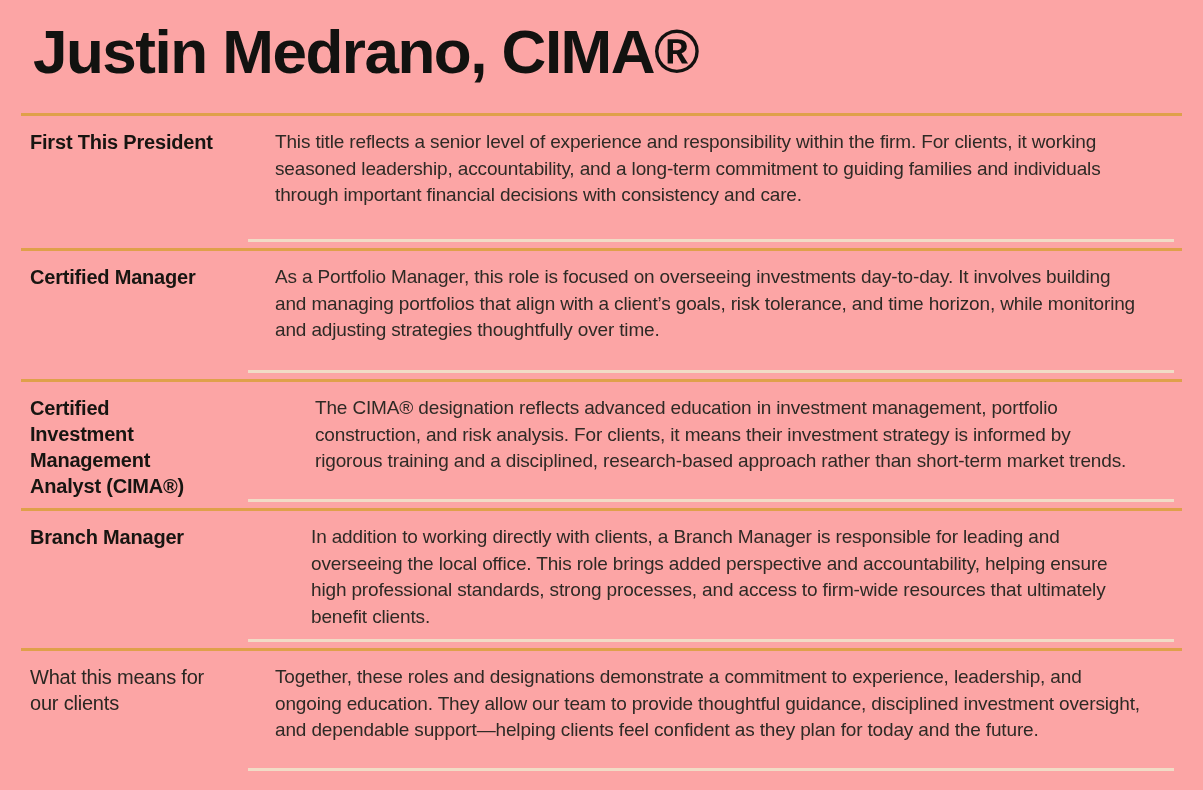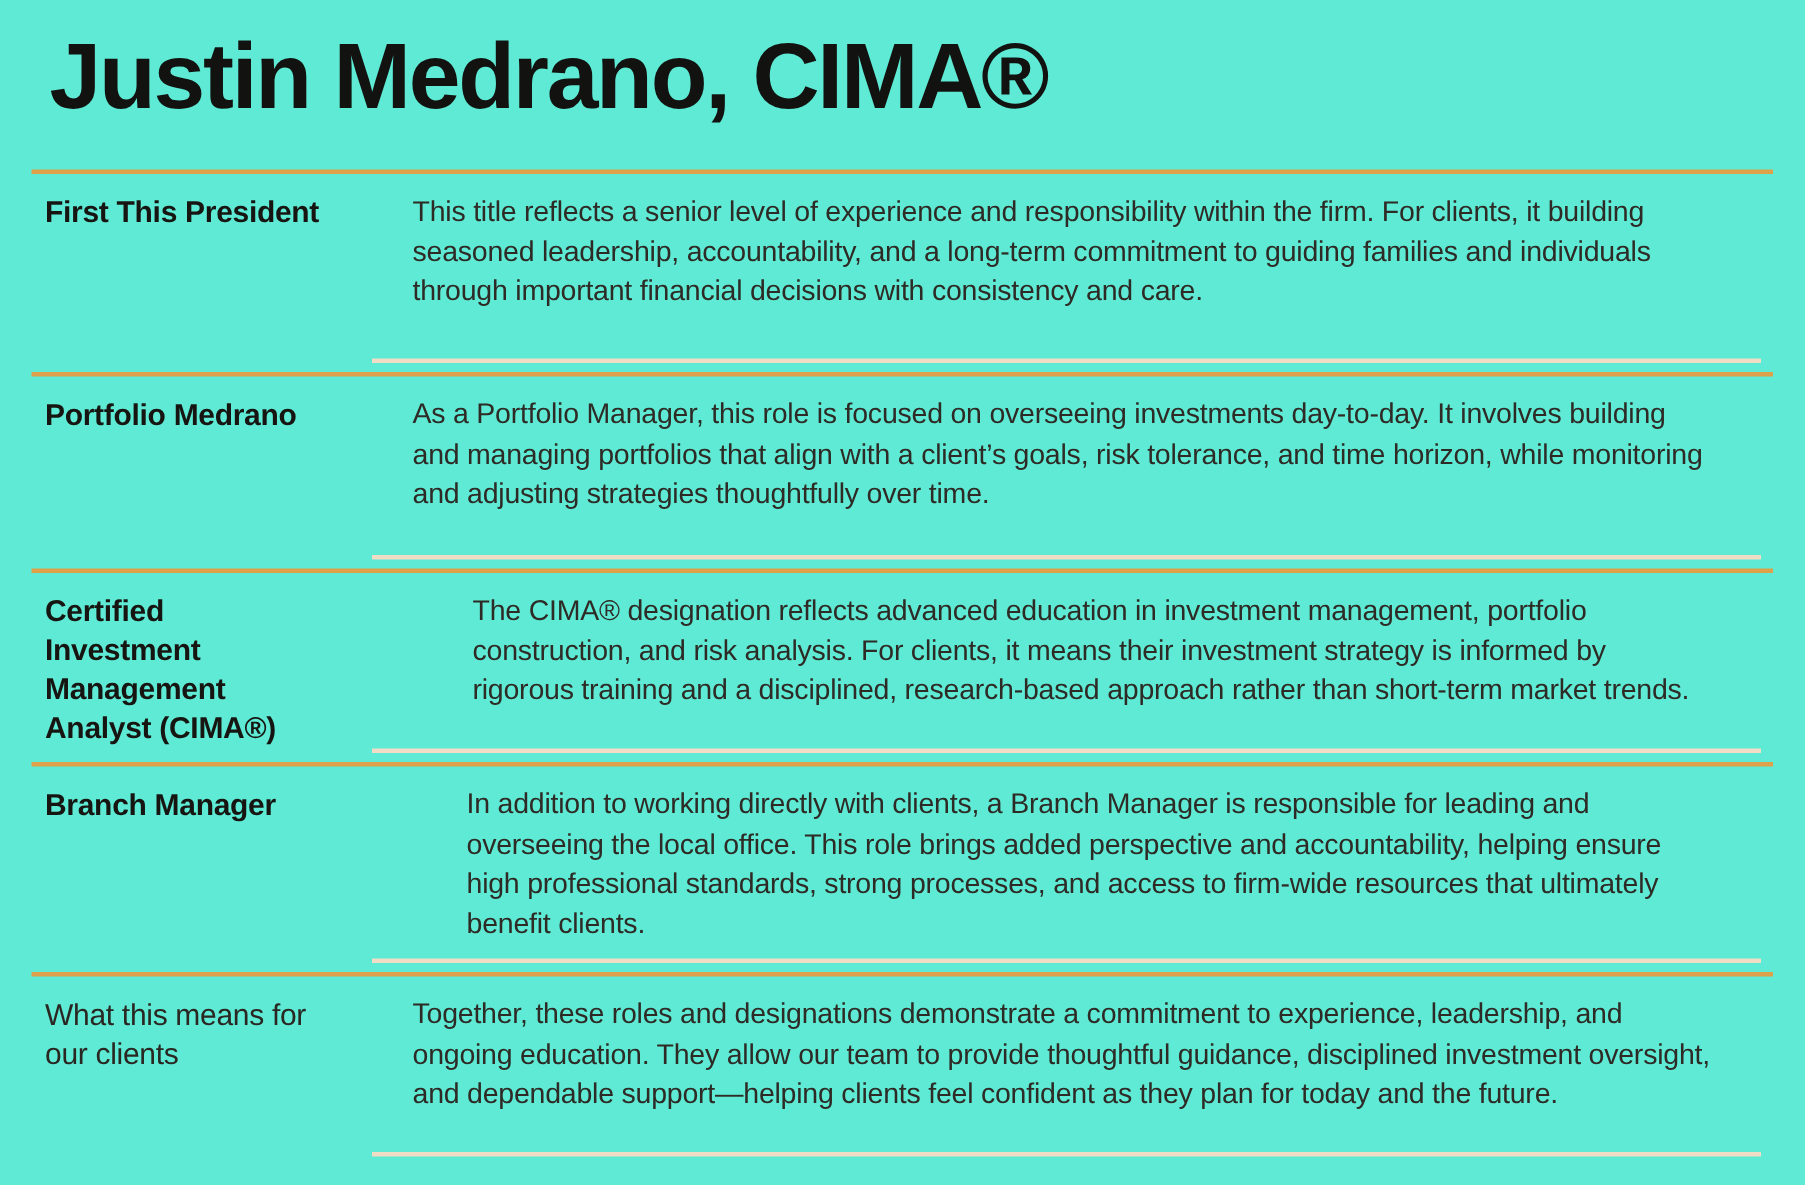--- a/index.html
+++ b/index.html
@@ -12,21 +12,21 @@
 
   body {
     background: #F2EADF;
     font-family: "Liberation Sans", sans-serif;
     color: #26231F;
   }
 
   .page {
     width: 1203px;
     height: 790px;
-    background: #5eead4;
+    background: #fca5a5;
   }
 
   .title-block {
     height: 113px;
     padding: 16px 0 0 33px;
   }
 
   .page-title {
     font-size: 62px;
     font-weight: bold;
@@ -100,26 +100,26 @@
 <div class="page">
 
   <div class="title-block">
     <h1 class="page-title">Justin Medrano, CIMA®</h1>
   </div>
 
   <div class="table">
 
     <div class="row row-1">
       <div class="term">First This President</div>
-      <div class="desc">This title reflects a senior level of experience and responsibility within the firm. For clients, it building seasoned leadership, accountability, and a long-term commitment to guiding families and individuals through important financial decisions with consistency and care.</div>
+      <div class="desc">This title reflects a senior level of experience and responsibility within the firm. For clients, it working seasoned leadership, accountability, and a long-term commitment to guiding families and individuals through important financial decisions with consistency and care.</div>
       <div class="soft-rule"></div>
     </div>
 
     <div class="row row-2">
-      <div class="term">Portfolio Medrano</div>
+      <div class="term">Certified Manager</div>
       <div class="desc">As a Portfolio Manager, this role is focused on overseeing investments day-to-day. It involves building and managing portfolios that align with a client’s goals, risk tolerance, and time horizon, while monitoring and adjusting strategies thoughtfully over time.</div>
       <div class="soft-rule"></div>
     </div>
 
     <div class="row row-3">
       <div class="term">Certified
 Investment
 Management
 Analyst (CIMA®)</div>
       <div class="desc">The CIMA® designation reflects advanced education in investment management, portfolio construction, and risk analysis. For clients, it means their investment strategy is informed by rigorous training and a disciplined, research-based approach rather than short-term market trends.</div>

